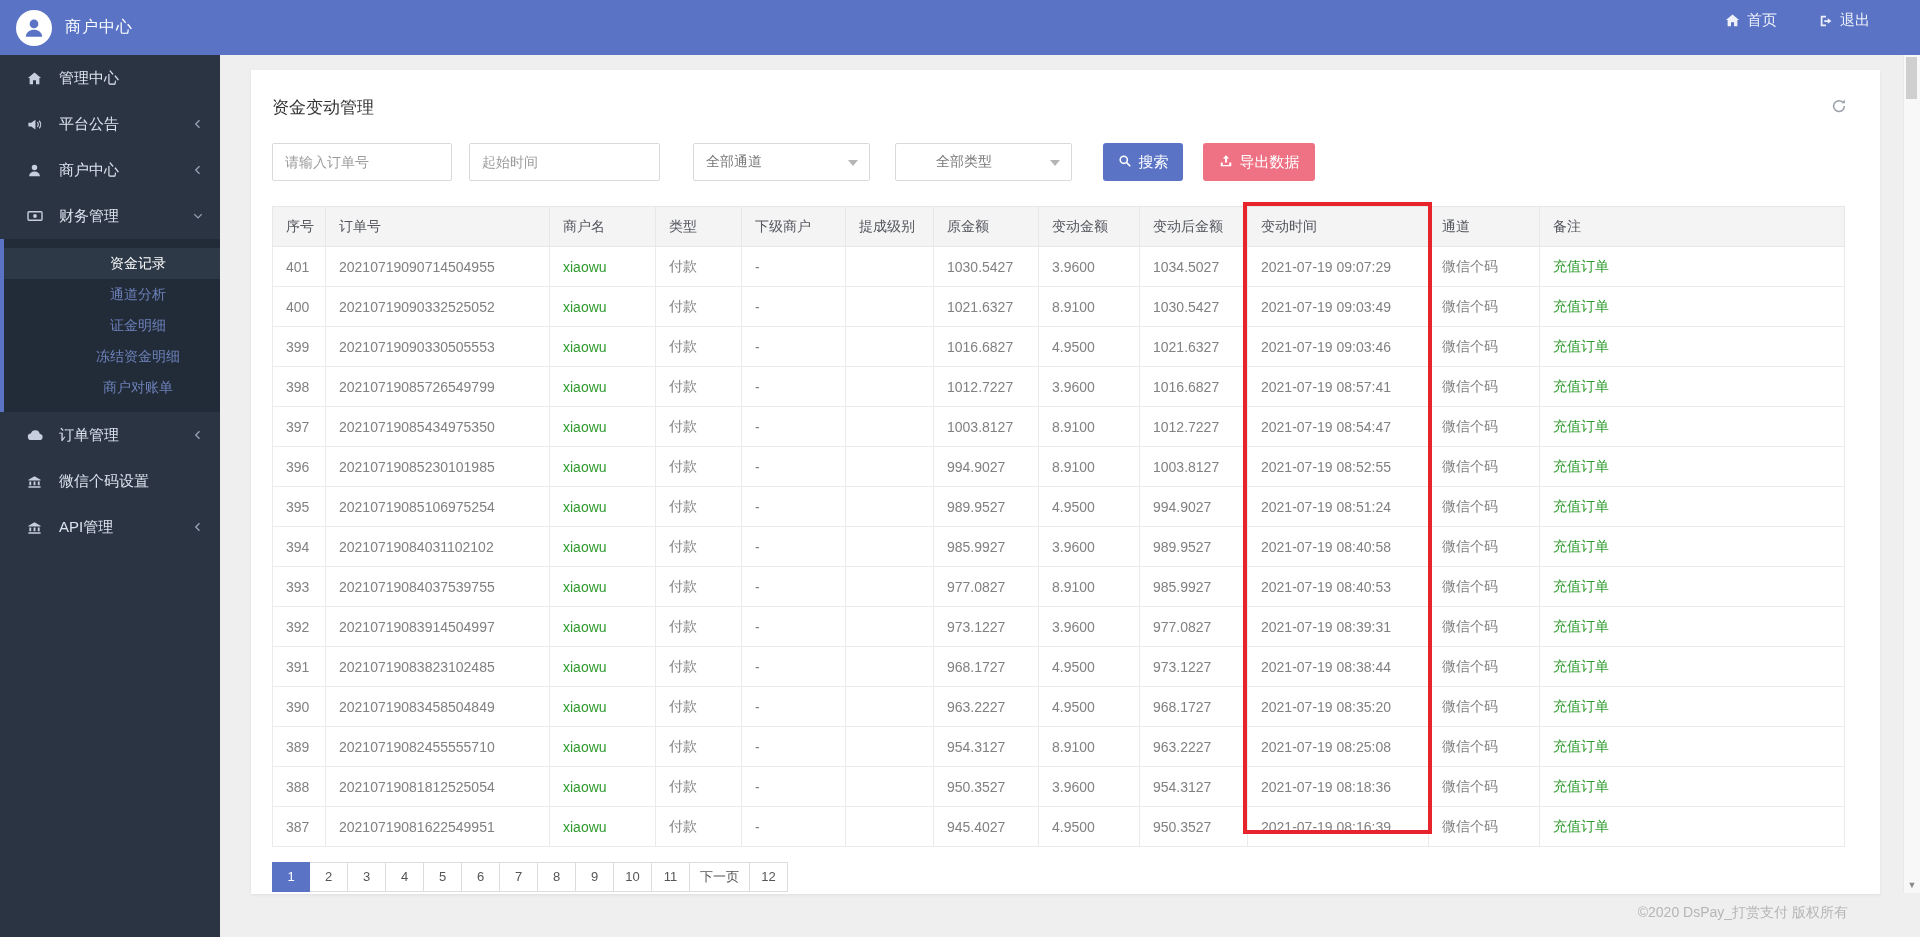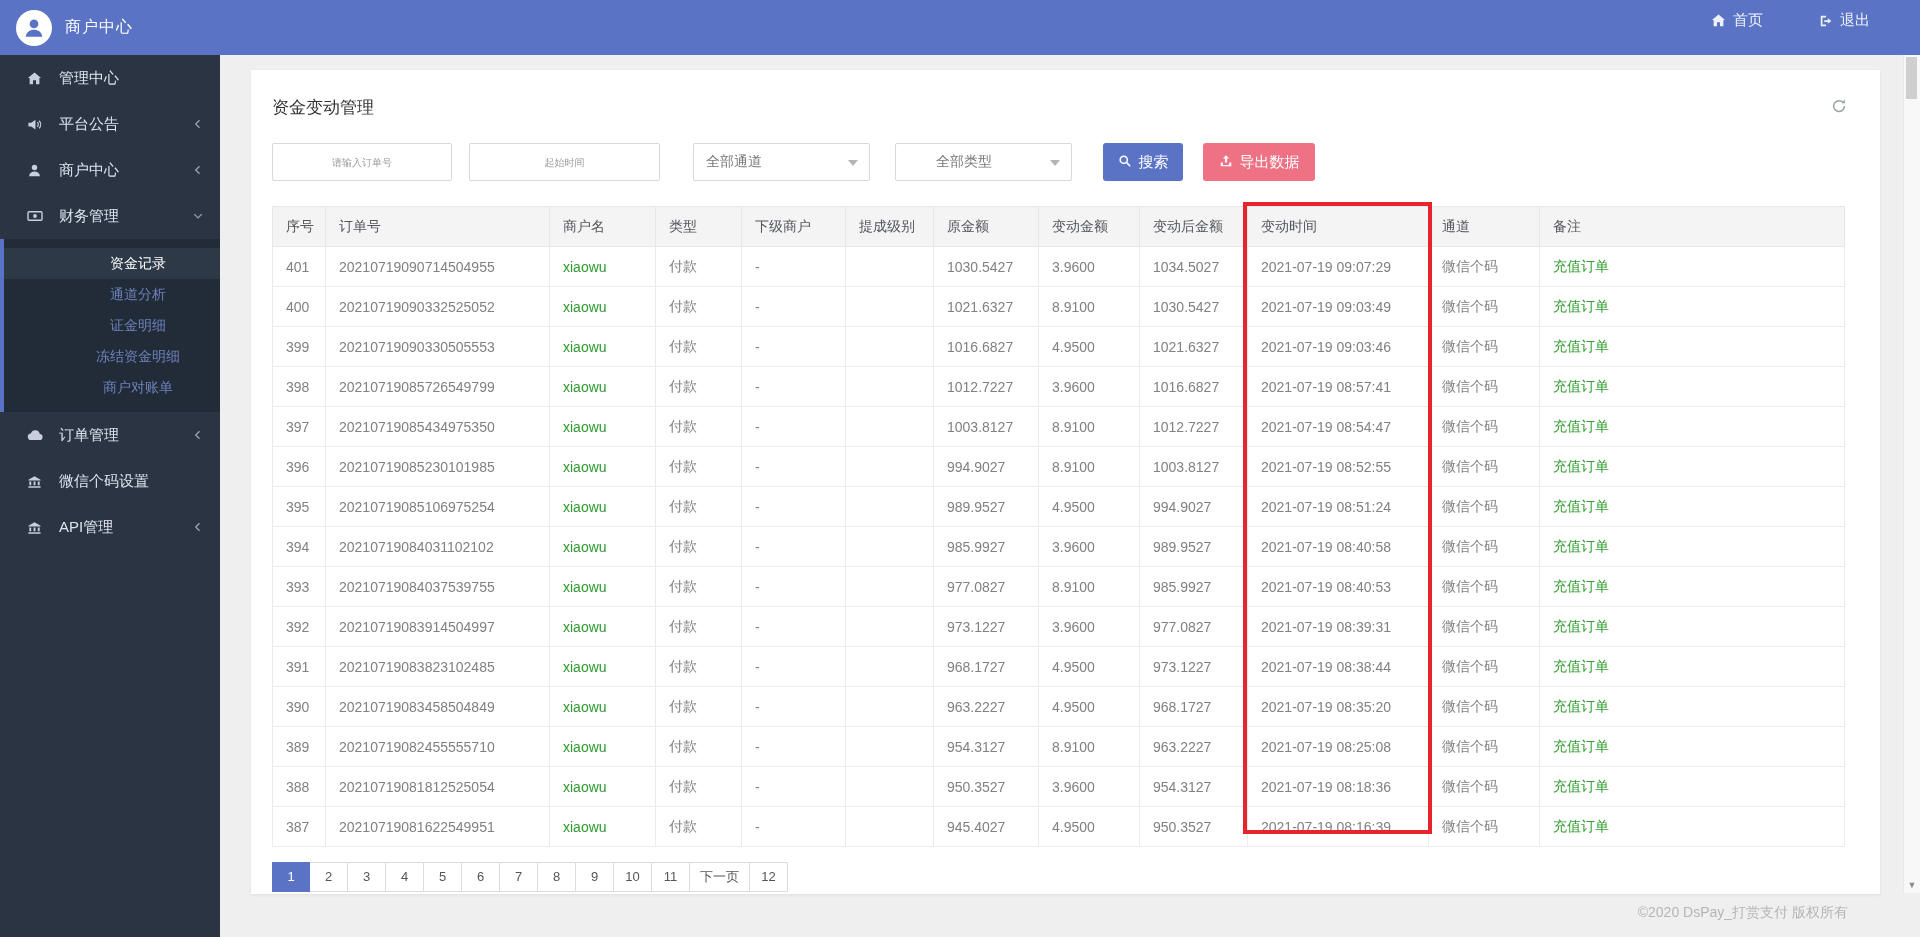--- a/index.html
+++ b/index.html
@@ -4,42 +4,42 @@
 <style>
   * { margin:0; padding:0; box-sizing:content-box; }
   html,body { width:1920px; height:937px; overflow:hidden; }
   body { background:#efefef; font-family:"Liberation Sans","DejaVu Sans",sans-serif; position:relative; }
 
   
   .topbar { position:absolute; top:0; left:0; width:1920px; height:55px; background:#5a73c5; z-index:10; }
   .brand { position:absolute; left:16px; top:0; height:55px; display:flex; align-items:center; gap:13px; }
   .logo { width:36px; height:36px; border-radius:50%; background:#ffffff; display:flex; align-items:center; justify-content:center; }
   .brand-name { color:#ffffff; font-size:16px; letter-spacing:1px; }
-  .top-nav { position:absolute; right:50px; top:0; height:41px; display:flex; align-items:center; gap:56px; }
+  .top-nav { position:absolute; right:50px; top:0; height:41px; display:flex; align-items:center; gap:42px; }
   .top-link { color:#eef1fa; font-size:15px; display:flex; align-items:center; gap:7px; cursor:pointer; }
   .top-link svg { display:block; }
 
   
   .sidebar { position:absolute; top:55px; left:0; width:220px; height:882px; background:#2a3442; }
   .side-item { height:46px; display:flex; align-items:center; padding-left:27px; color:#dde3ee; font-size:15px; cursor:pointer; position:relative; }
   .side-icon { width:17px; margin-right:15px; color:#c7cedd; display:inline-flex; }
   .side-label { flex:0 0 auto; }
   .chev { position:absolute; right:16px; color:#97a1b4; display:inline-flex; }
   .submenu { background:#222c38; border-left:4px solid #5a73c5; padding:9px 0;text-align:center; }
   .sub-item { height:31px; line-height:31px; padding-left:52px; font-size:14px; color:#6d80ba; cursor:pointer; }
   .sub-item.active { background:#2e3947; color:#ffffff; }
 
   
   .main { position:absolute; left:220px; top:55px; width:1684px; height:882px; background:#efefef; }
   .card { position:absolute; left:31px; top:15px; width:1629px; height:824px; background:#ffffff; box-shadow:0 1px 3px rgba(0,0,0,.07); overflow:hidden; }
   .card-title { margin:26px 0 0 21px; font-size:17px; color:#333333; height:24px; line-height:24px; }
   .refresh-btn { position:absolute; top:28px; right:33px; color:#9aa0a8; cursor:pointer; }
 
   .filters { display:flex; margin:23px 0 0 21px; height:38px; align-items:center; }
-  .f-input { box-sizing:border-box; height:38px; border:1px solid #d9d9d9; border-radius:2px; padding:0 12px; font-size:10px; color:#666666; outline:none; font-family:inherit; background:#fff;text-align:center; }
+  .f-input { box-sizing:border-box; height:38px; border:1px solid #d9d9d9; border-radius:2px; padding:0 12px; font-size:14px; color:#666666; outline:none; font-family:inherit; background:#fff; }
   .f-input::placeholder { color:#9b9b9b; }
   #order-input { width:180px; margin-right:17px; }
   #time-input { width:191px; margin-right:33px; }
   .f-select { box-sizing:border-box; width:177px; height:38px; border:1px solid #d9d9d9; border-radius:2px; display:flex; align-items:center; padding:0 12px; font-size:14px; color:#787878; position:relative; cursor:pointer; background:#fff; }
   #channel-select { margin-right:25px; }
   #type-select { margin-right:31px;padding-left:40px; }
   .caret { position:absolute; right:11px; top:16px; width:0; height:0; border-left:5px solid transparent; border-right:5px solid transparent; border-top:6px solid #b5b5b5; }
   .btn { height:38px; border:none; border-radius:3px; color:#ffffff; font-size:15px; display:flex; align-items:center; justify-content:center; gap:7px; cursor:pointer; font-family:inherit; }
   .btn-search { width:80px; background:#5a73c5; margin-right:20px; }
   .btn-export { width:112px; background:#ee7184; }

